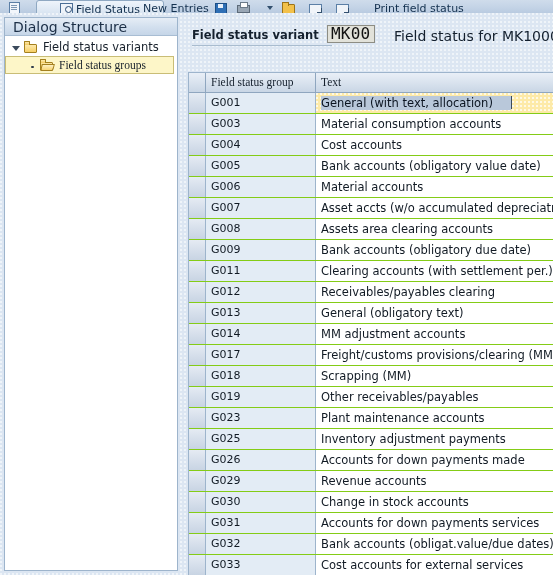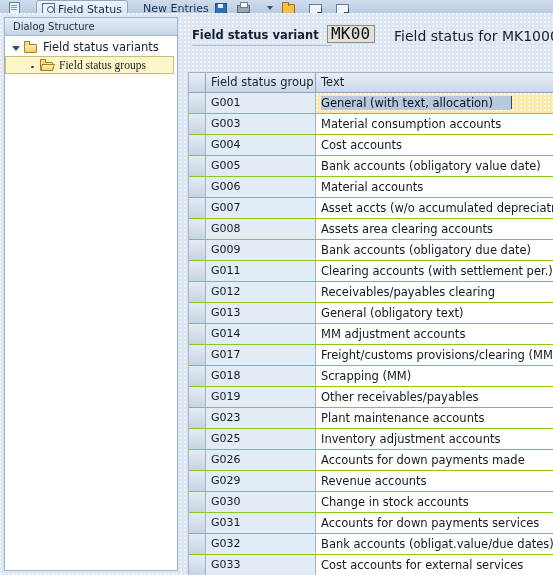--- a/index.html
+++ b/index.html
@@ -44,21 +44,21 @@
     align-items: center;
     gap: 3px;
     font-size: 11px;
     color: #14314f;
     white-space: nowrap;
   }
   .tb-btn {
     border: 1px solid #8fa8c2;
     border-radius: 3px;
     background: linear-gradient(to bottom, #eef4fb, #d3e0ee);
-    padding: 0 5px;
+    padding: 0 23px;
     height: 16px;
     display: flex;
     align-items: center;
     gap: 3px;
   }
   .tb-plain { padding: 0 2px; }
   .ico {
     display: inline-block;
     width: 13px; height: 12px;
     position: relative;
@@ -180,21 +180,21 @@
     overflow: hidden;
   }
   .tree-title {
     position: relative;
     height: 18px;
     line-height: 18px;
     padding-left: 8px;
     box-sizing: border-box;
     background: linear-gradient(to bottom, #e6edf6 0%, #d2dfee 55%, #c6d6e8 100%);
     border-bottom: 1px solid #a8bdd3;
-    font-size: 10px;
+    font-size: 14px;
     color: #1b2e46;
     white-space: nowrap;
   }
   .tree-body {
     position: relative;
     padding-top: 2px;
     background: #ffffff;
     height: 534px;
     text-align: right;
   }
@@ -352,20 +352,21 @@
   .hc {
     box-sizing: border-box;
     height: 19px;
     line-height: 19px;
     font-size: 11.5px;
     color: #15202e;
     border-right: 1px solid #8fa6bf;
     padding-left: 5px;
     white-space: nowrap;
     overflow: hidden;
+    font-family: Liberation Serif, serif;
   }
   .hc-sel { width: 17px; padding-left: 0; }
   .hc-key { width: 110px; }
   .hc-txt { width: 237px; border-right: none; }
 
   .grid-body { position: relative; }
   .row {
     display: flex;
     height: 21px;
     box-sizing: border-box;
@@ -446,20 +447,23 @@
       </div>
       <div class="tb-item tb-plain" style="left:280px;">
         <span class="ico ico-folder-sm"></span>
       </div>
       <div class="tb-item tb-plain" style="left:307px;">
         <span class="ico ico-card"></span>
       </div>
       <div class="tb-item tb-plain" style="left:334px;">
         <span class="ico ico-card"></span>
       </div>
+      <div class="tb-item tb-plain" style="left:372px;">
+        <span>Print field status</span>
+      </div>
     </div>
   </div>
 
   <div class="content">
 
     <div class="tree-panel">
       <div class="tree-title">Dialog Structure</div>
       <div class="tree-body">
 
         <div class="tree-row lvl1">
@@ -569,21 +573,21 @@
             <div class="c c-txt">Other receivables/payables</div>
           </div>
           <div class="row">
             <div class="c c-sel"></div>
             <div class="c c-key">G023</div>
             <div class="c c-txt">Plant maintenance accounts</div>
           </div>
           <div class="row">
             <div class="c c-sel"></div>
             <div class="c c-key">G025</div>
-            <div class="c c-txt">Inventory adjustment accounts</div>
+            <div class="c c-txt">Inventory adjustment payments</div>
           </div>
           <div class="row">
             <div class="c c-sel"></div>
             <div class="c c-key">G026</div>
             <div class="c c-txt">Accounts for down payments made</div>
           </div>
           <div class="row">
             <div class="c c-sel"></div>
             <div class="c c-key">G029</div>
             <div class="c c-txt">Revenue accounts</div>

